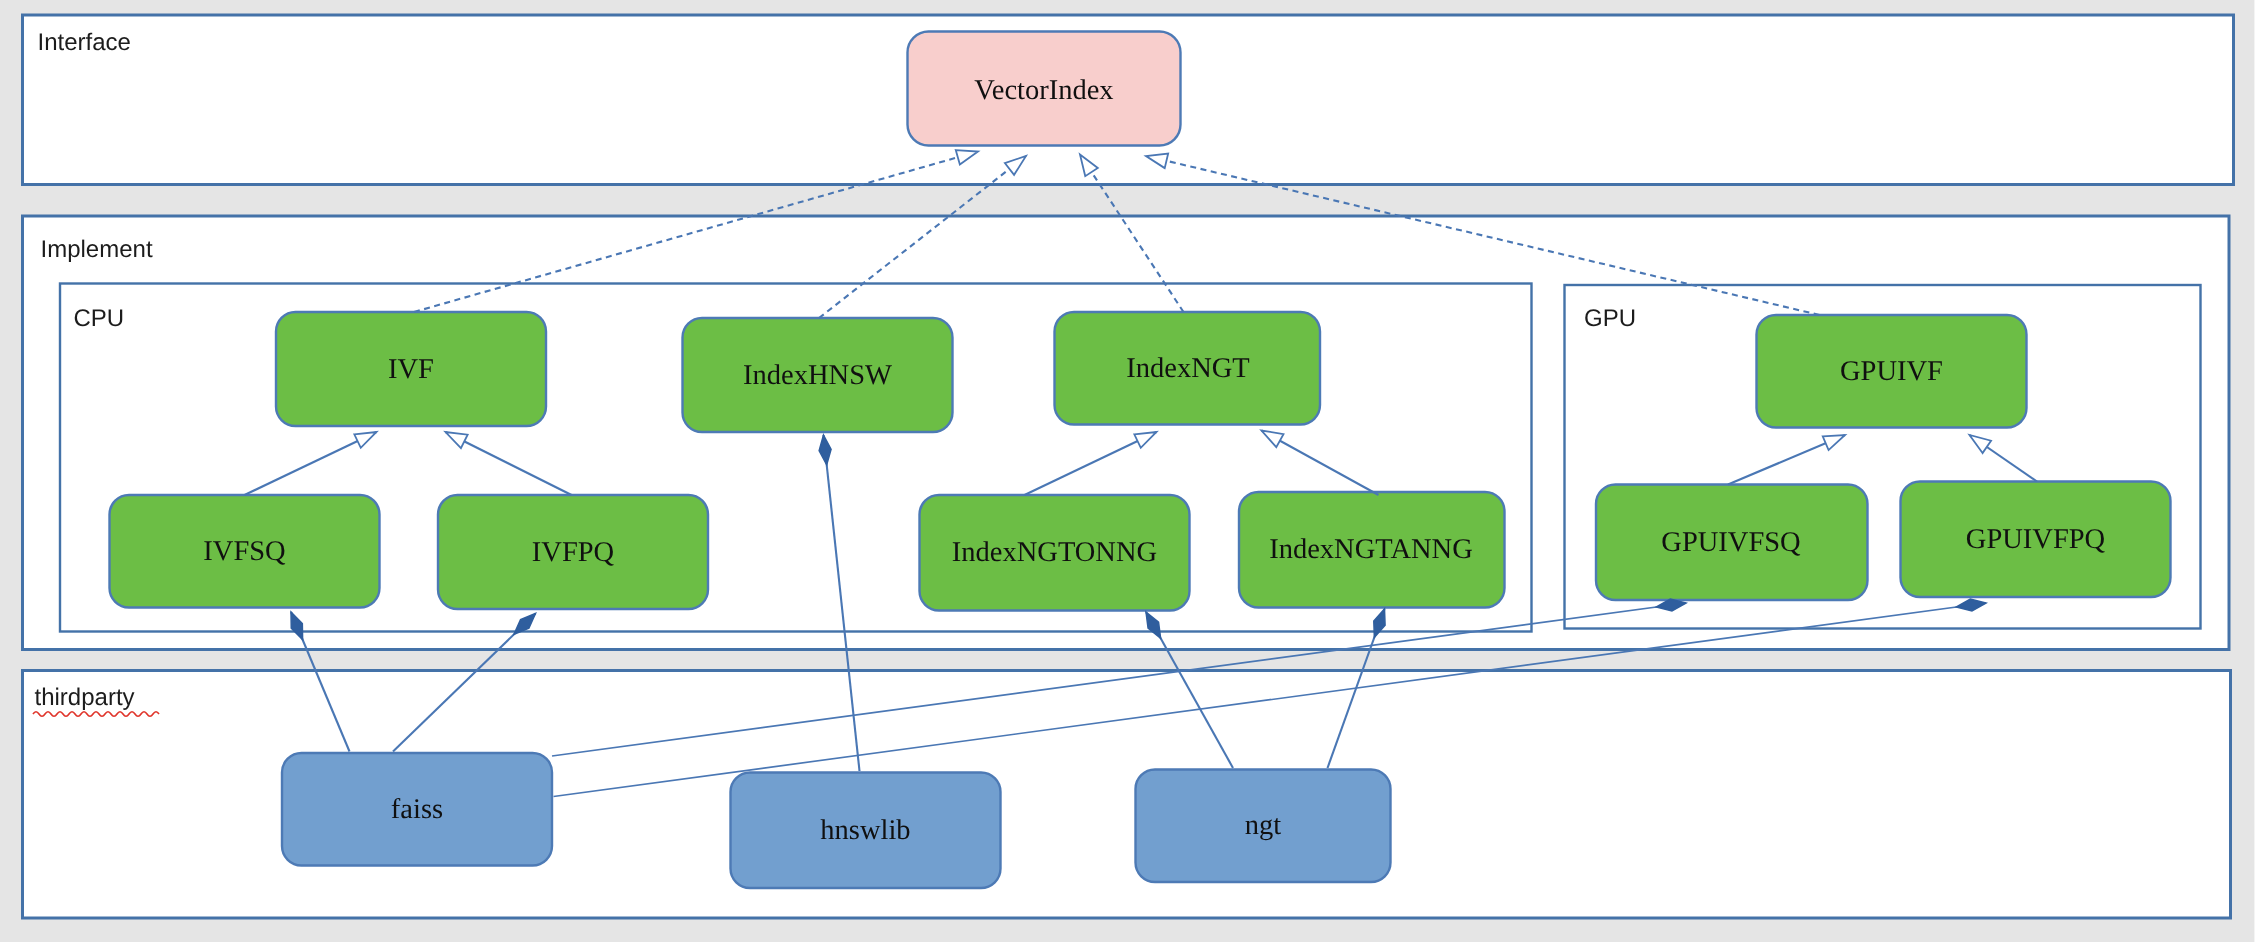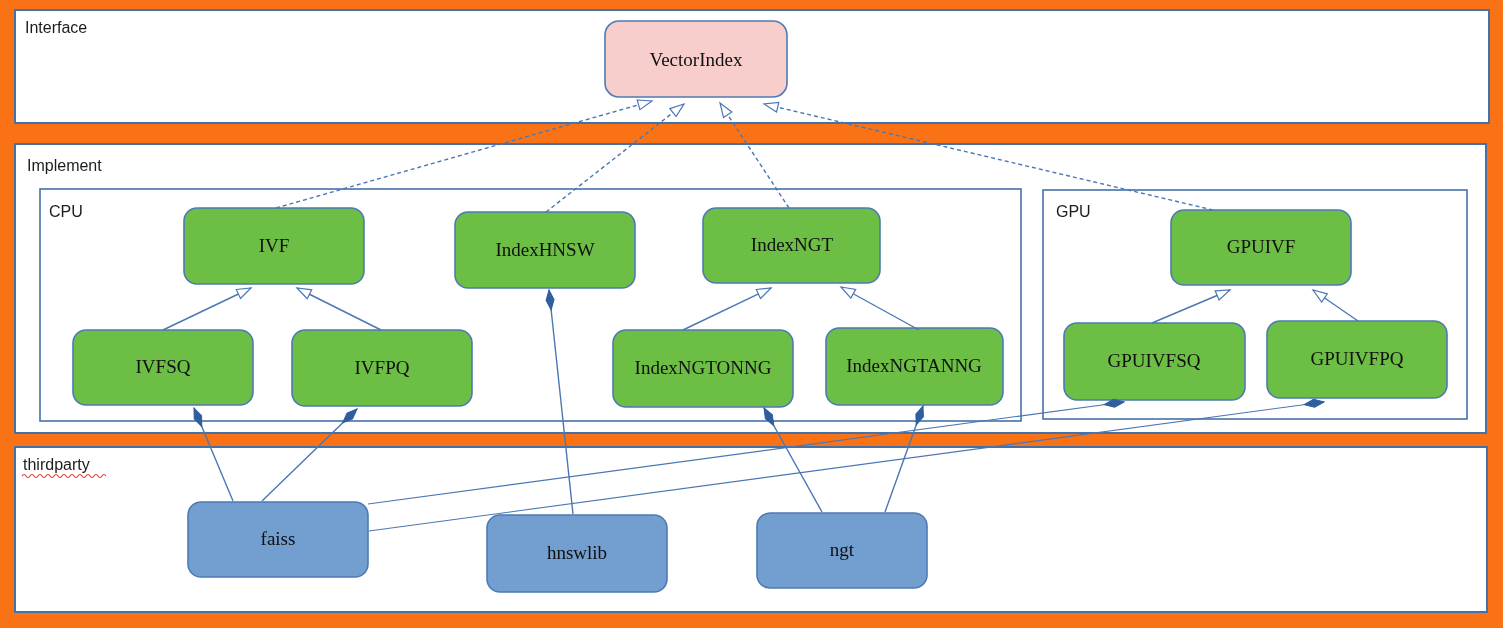--- a/index.html
+++ b/index.html
@@ -1,16 +1,16 @@
 <!DOCTYPE html>
 <html><head>
 <meta charset="utf-8">
 <style>
   html,body{margin:0;padding:0;background:#ffffff;}
-  .canvas{width:1503px;height:628px;position:relative;background:#f97316;overflow:hidden;}
+  .canvas{width:1503px;height:628px;position:relative;background:#e5e5e5;overflow:hidden;}
   svg{display:block;}
   .container-rect{fill:#ffffff;stroke:#4472a8;stroke-width:2;}
   .subcontainer-rect{fill:#ffffff;stroke:#4472a8;stroke-width:1.6;}
   .clabel{font-family:"Liberation Sans",sans-serif;font-size:16px;fill:#1c1c1c;}
   .nlabel{font-family:"Liberation Serif",serif;font-size:19px;fill:#101010;text-anchor:middle;}
   .node{stroke:#4d7ab5;stroke-width:1.6;}
   .green{fill:#6cbe45;}
   .pink{fill:#f8cecc;}
   .blue{fill:#729fcf;}
   .edge{stroke:#4a77b4;stroke-width:1.4;fill:none;}

